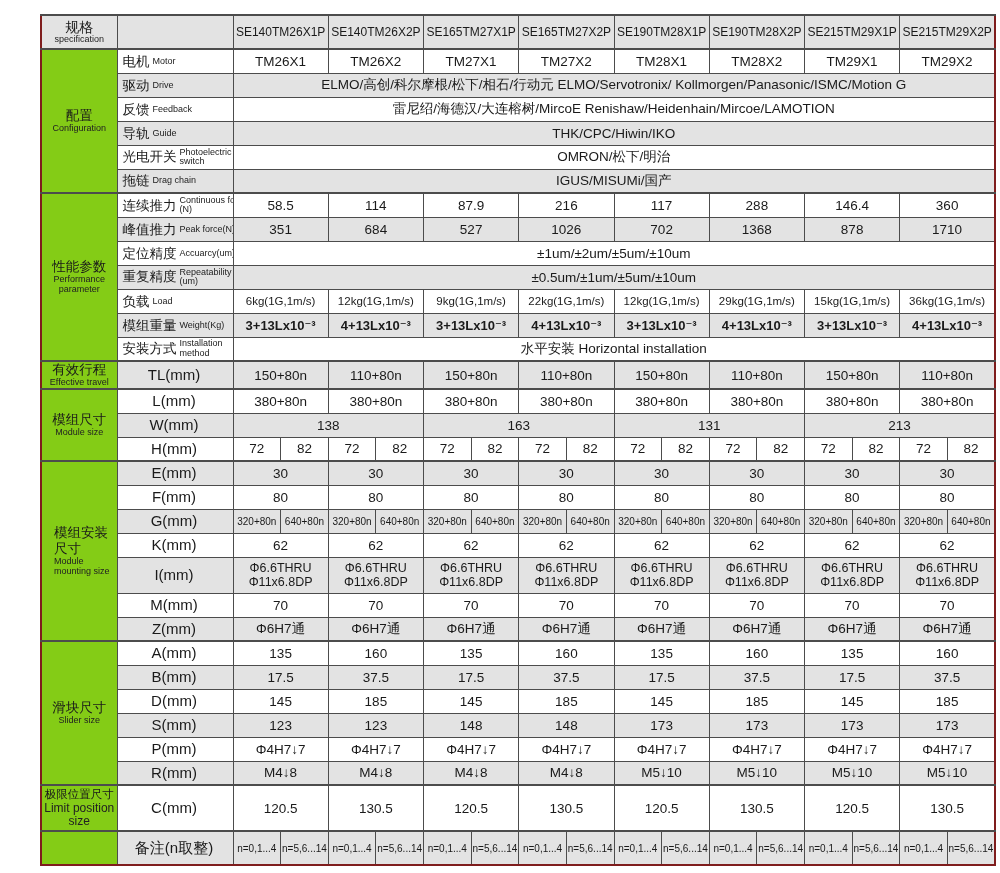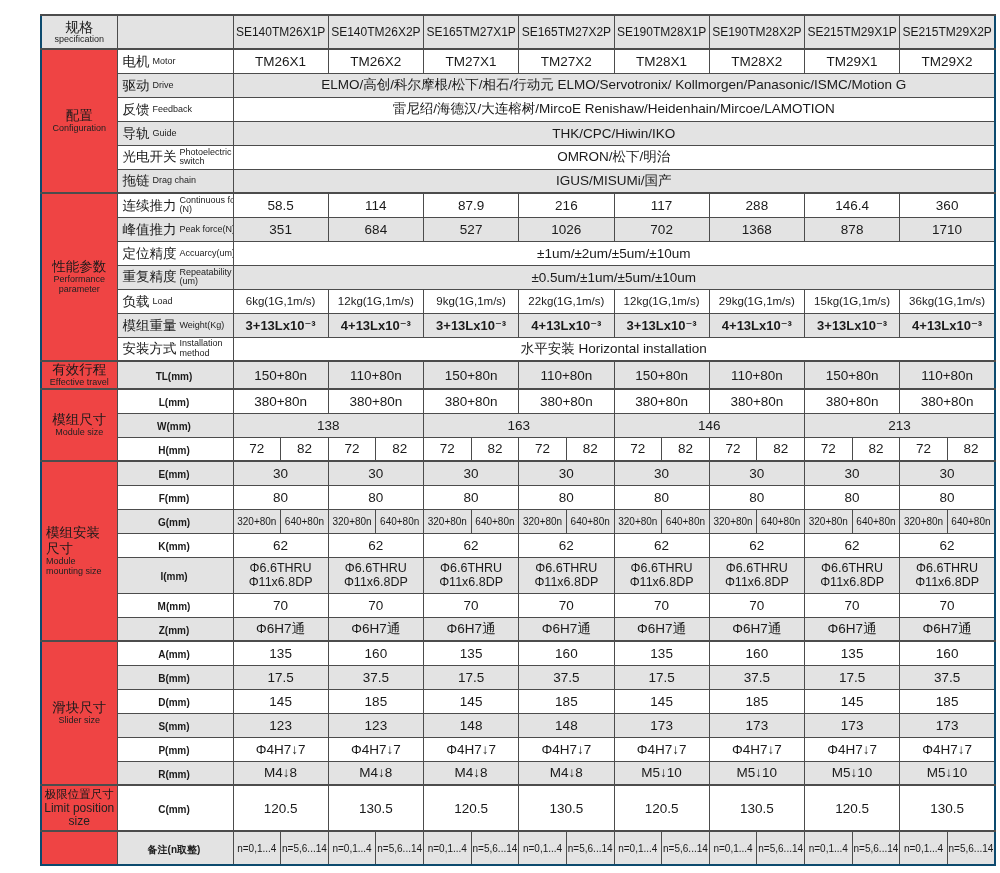--- a/index.html
+++ b/index.html
@@ -5,51 +5,51 @@
   html,body { margin:0; padding:0; background:#ffffff; }
   body {
     width:1000px; height:873px; overflow:hidden;
     font-family:"Liberation Sans","DejaVu Sans",sans-serif;
     color:#1a1a1a;
     -webkit-font-smoothing:antialiased;
   }
   .wrap { padding:14px 0 0 40px; }
   table.spec {
     border-collapse:collapse; table-layout:fixed; width:956px;
-    border:2px solid #0c4a6e;
+    border:2px solid #7f1d1d;
   }
   td,th { border:1px solid #4c4c4c; padding:0 2px; text-align:center; vertical-align:middle; overflow:hidden; font-weight:normal; }
   tr { height:24px; }
   tr[data-name="row-header"] { height:34px; }
   tr[data-name="row-i"] { height:36px; }
   tr[data-name="row-c"] { height:46px; }
   tr[data-name="row-remark"] { height:34px; }
   thead th { background:#e3e3e3; }
   tr.shade td.param, tr.shade td.val { background:#e3e3e3; }
-  td.cat { background:#ef4444; }
+  td.cat { background:#84cc16; }
   tr.sec td, tr.sec th { border-top-width:2px; }
 
   .cn  { font-size:13.5px; line-height:1.2; white-space:pre-line; }
   .en  { font-size:9px;  line-height:1.1; white-space:pre-line; color:#222; }
   th.hdr { font-size:12px; letter-spacing:0; }
 
   td.param { text-align:left; padding-left:5px; white-space:nowrap; }
   td.param .pcn { font-size:13.5px; vertical-align:middle; }
   td.param .pen { font-size:9px; margin-left:3px; display:inline-block; vertical-align:middle; line-height:1.05; white-space:pre-line; text-align:left; color:#222; }
   td.param.center { text-align:center; padding-left:0; }
-  td.param.center .pdim { font-size:10px;font-weight:bold; }
+  td.param.center .pdim { font-size:15px; }
 
   td.val { font-size:13.5px; }
   tr[data-name="row-load"] td.val { font-size:11.5px; padding:0 1px; }
   tr[data-name="row-g"] td.val { font-size:10px; padding:0; }
   tr[data-name="row-remark"] td.val { font-size:10px; padding:0; }
   tr[data-name="row-i"] td.val { font-size:12.5px; white-space:pre-line; line-height:1.15; }
   tr[data-name="row-weight"] td.val { font-size:13px;font-weight:bold; }
 
-  [data-name="section-module-mounting-size"] { text-align:left; padding-left:4px; }
+  [data-name="section-module-mounting-size"] { text-align:left; padding-left:12px; }
   [data-name="section-limit-position-size"] .cn { font-size:11.5px; }
   [data-name="section-limit-position-size"] .en { font-size:12px; }
   [data-name="spec-header-cell"] .cn { font-size:14px; }
 </style>
 </head>
 <body>
 
 <div class="wrap" data-name="page">
   <table class="spec" data-name="spec-table">
     <colgroup data-name="column-widths">
@@ -202,21 +202,21 @@
           <td class="val" colspan="2" data-name="cell-l-4">380+80n</td>
           <td class="val" colspan="2" data-name="cell-l-5">380+80n</td>
           <td class="val" colspan="2" data-name="cell-l-6">380+80n</td>
           <td class="val" colspan="2" data-name="cell-l-7">380+80n</td>
           <td class="val" colspan="2" data-name="cell-l-8">380+80n</td>
         </tr>
         <tr data-name="row-w" class="shade">
           <td class="param center" data-name="row-label-w"><span class="pdim" data-name="row-label">W(mm)</span></td>
           <td class="val" colspan="4" data-name="cell-w-1">138</td>
           <td class="val" colspan="4" data-name="cell-w-2">163</td>
-          <td class="val" colspan="4" data-name="cell-w-3">146</td>
+          <td class="val" colspan="4" data-name="cell-w-3">131</td>
           <td class="val" colspan="4" data-name="cell-w-4">213</td>
         </tr>
         <tr data-name="row-h" class="">
           <td class="param center" data-name="row-label-h"><span class="pdim" data-name="row-label">H(mm)</span></td>
           <td class="val" colspan="1" data-name="cell-h-1">72</td>
           <td class="val" colspan="1" data-name="cell-h-2">82</td>
           <td class="val" colspan="1" data-name="cell-h-3">72</td>
           <td class="val" colspan="1" data-name="cell-h-4">82</td>
           <td class="val" colspan="1" data-name="cell-h-5">72</td>
           <td class="val" colspan="1" data-name="cell-h-6">82</td>

